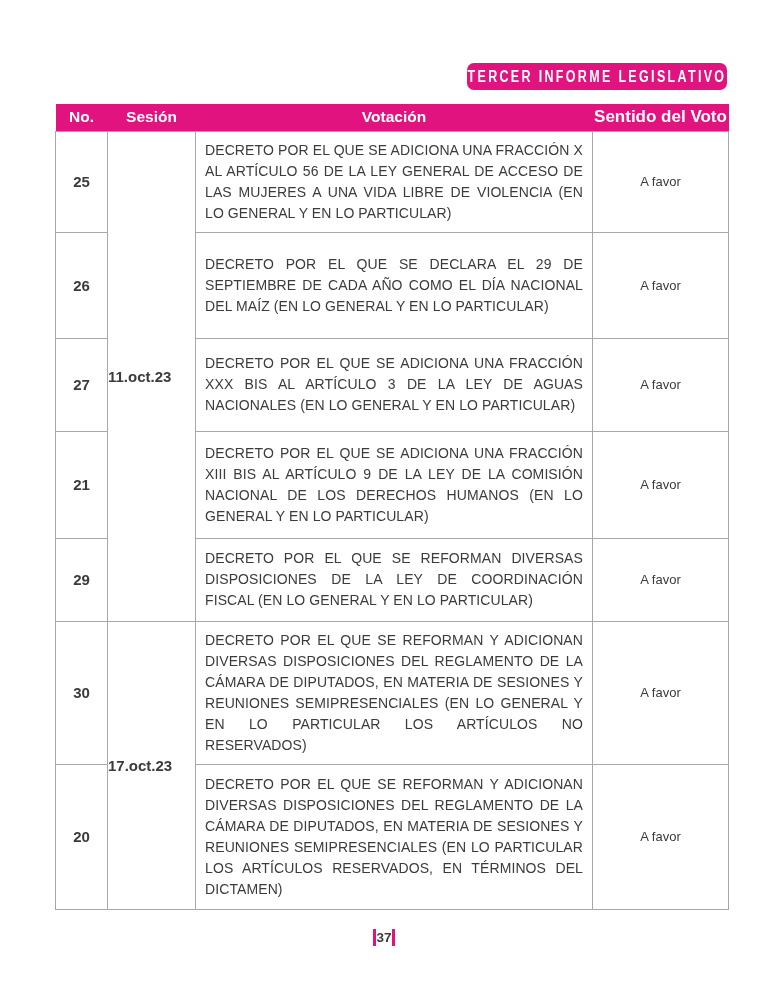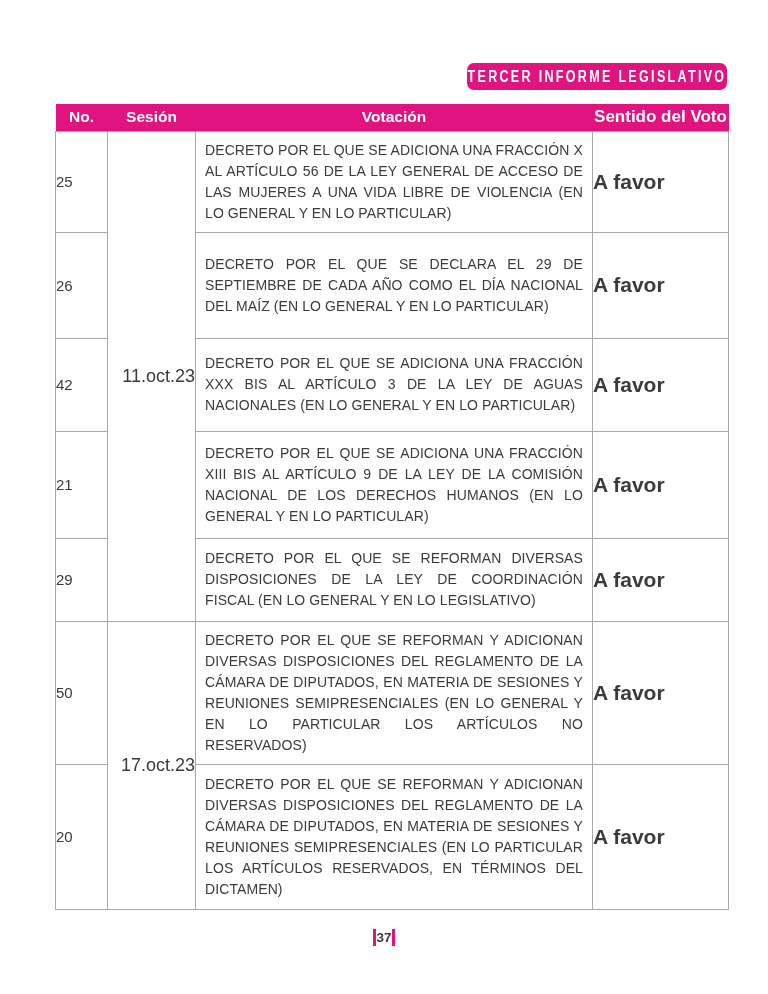--- a/index.html
+++ b/index.html
@@ -55,44 +55,45 @@
     vertical-align: middle;
     padding: 0;
   }
   table.votes thead th.small-head { font-size: 17px; }
   table.votes td {
     border: 1px solid #A8A8A8;
     vertical-align: middle;
     color: #3B3B3B;
   }
   td.cell-no {
-    text-align: left;
-    font-weight: normal;
+    text-align: center;
+    font-weight: bold;
     font-size: 15px;
     color: #2E2E2E;
   }
   td.cell-session {
-    text-align: right;
-    font-weight: normal;
-    font-size: 18px;
+    text-align: left;
+    font-weight: bold;
+    font-size: 15px;
     color: #2E2E2E;
   }
   td.cell-votacion {
     font-size: 14px;
     line-height: 21px;
     text-align: justify;
     text-align-last: left;
     padding: 8px 9px;
     letter-spacing: 0.1px;
     color: #3C3C3C;
     margin-top: 35px;
   }
   td.cell-sentido {
-    font-weight: bold;
-    font-size: 21px;
+    text-align: center;
+    font-weight: normal;
+    font-size: 13px;
     color: #2E2E2E;
   }
 
   
   .footer {
     position: absolute;
     top: 929px;
     left: 0;
     width: 100%;
     display: flex;
@@ -141,36 +142,36 @@
         <td class="cell-session" rowspan="5">11.oct.23</td>
         <td class="cell-votacion">DECRETO POR EL QUE SE ADICIONA UNA FRACCIÓN X AL ARTÍCULO 56 DE LA LEY GENERAL DE ACCESO DE LAS MUJERES A UNA VIDA LIBRE DE VIOLENCIA (EN LO GENERAL Y EN LO PARTICULAR)</td>
         <td class="cell-sentido">A favor</td>
       </tr>
       <tr style="height:106px;">
         <td class="cell-no">26</td>
         <td class="cell-votacion">DECRETO POR EL QUE SE DECLARA EL 29 DE SEPTIEMBRE DE CADA AÑO COMO EL DÍA NACIONAL DEL MAÍZ (EN LO GENERAL Y EN LO PARTICULAR)</td>
         <td class="cell-sentido">A favor</td>
       </tr>
       <tr style="height:93px;">
-        <td class="cell-no">42</td>
+        <td class="cell-no">27</td>
         <td class="cell-votacion">DECRETO POR EL QUE SE ADICIONA UNA FRACCIÓN XXX BIS AL ARTÍCULO 3 DE LA LEY DE AGUAS NACIONALES (EN LO GENERAL Y EN LO PARTICULAR)</td>
         <td class="cell-sentido">A favor</td>
       </tr>
       <tr style="height:107px;">
         <td class="cell-no">21</td>
         <td class="cell-votacion">DECRETO POR EL QUE SE ADICIONA UNA FRACCIÓN XIII BIS AL ARTÍCULO 9 DE LA LEY DE LA COMISIÓN NACIONAL DE LOS DERECHOS HUMANOS (EN LO GENERAL Y EN LO PARTICULAR)</td>
         <td class="cell-sentido">A favor</td>
       </tr>
       <tr style="height:83px;">
         <td class="cell-no">29</td>
-        <td class="cell-votacion">DECRETO POR EL QUE SE REFORMAN DIVERSAS DISPOSICIONES DE LA LEY DE COORDINACIÓN FISCAL (EN LO GENERAL Y EN LO LEGISLATIVO)</td>
+        <td class="cell-votacion">DECRETO POR EL QUE SE REFORMAN DIVERSAS DISPOSICIONES DE LA LEY DE COORDINACIÓN FISCAL (EN LO GENERAL Y EN LO PARTICULAR)</td>
         <td class="cell-sentido">A favor</td>
       </tr>
       <tr style="height:137px;">
-        <td class="cell-no">50</td>
+        <td class="cell-no">30</td>
         <td class="cell-session" rowspan="2">17.oct.23</td>
         <td class="cell-votacion">DECRETO POR EL QUE SE REFORMAN Y ADICIONAN DIVERSAS DISPOSICIONES DEL REGLAMENTO DE LA CÁMARA DE DIPUTADOS, EN MATERIA DE SESIONES Y REUNIONES SEMIPRESENCIALES (EN LO GENERAL Y EN LO PARTICULAR LOS ARTÍCULOS NO RESERVADOS)</td>
         <td class="cell-sentido">A favor</td>
       </tr>
       <tr style="height:145px;">
         <td class="cell-no">20</td>
         <td class="cell-votacion">DECRETO POR EL QUE SE REFORMAN Y ADICIONAN DIVERSAS DISPOSICIONES DEL REGLAMENTO DE LA CÁMARA DE DIPUTADOS, EN MATERIA DE SESIONES Y REUNIONES SEMIPRESENCIALES (EN LO PARTICULAR LOS ARTÍCULOS RESERVADOS, EN TÉRMINOS DEL DICTAMEN)</td>
         <td class="cell-sentido">A favor</td>
       </tr>
     </tbody>

